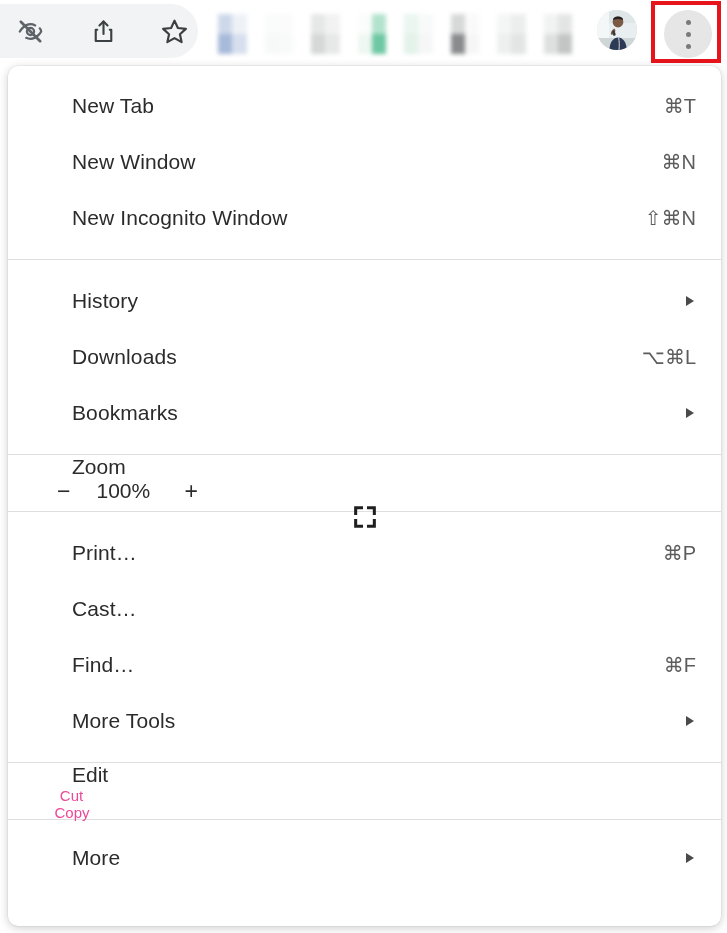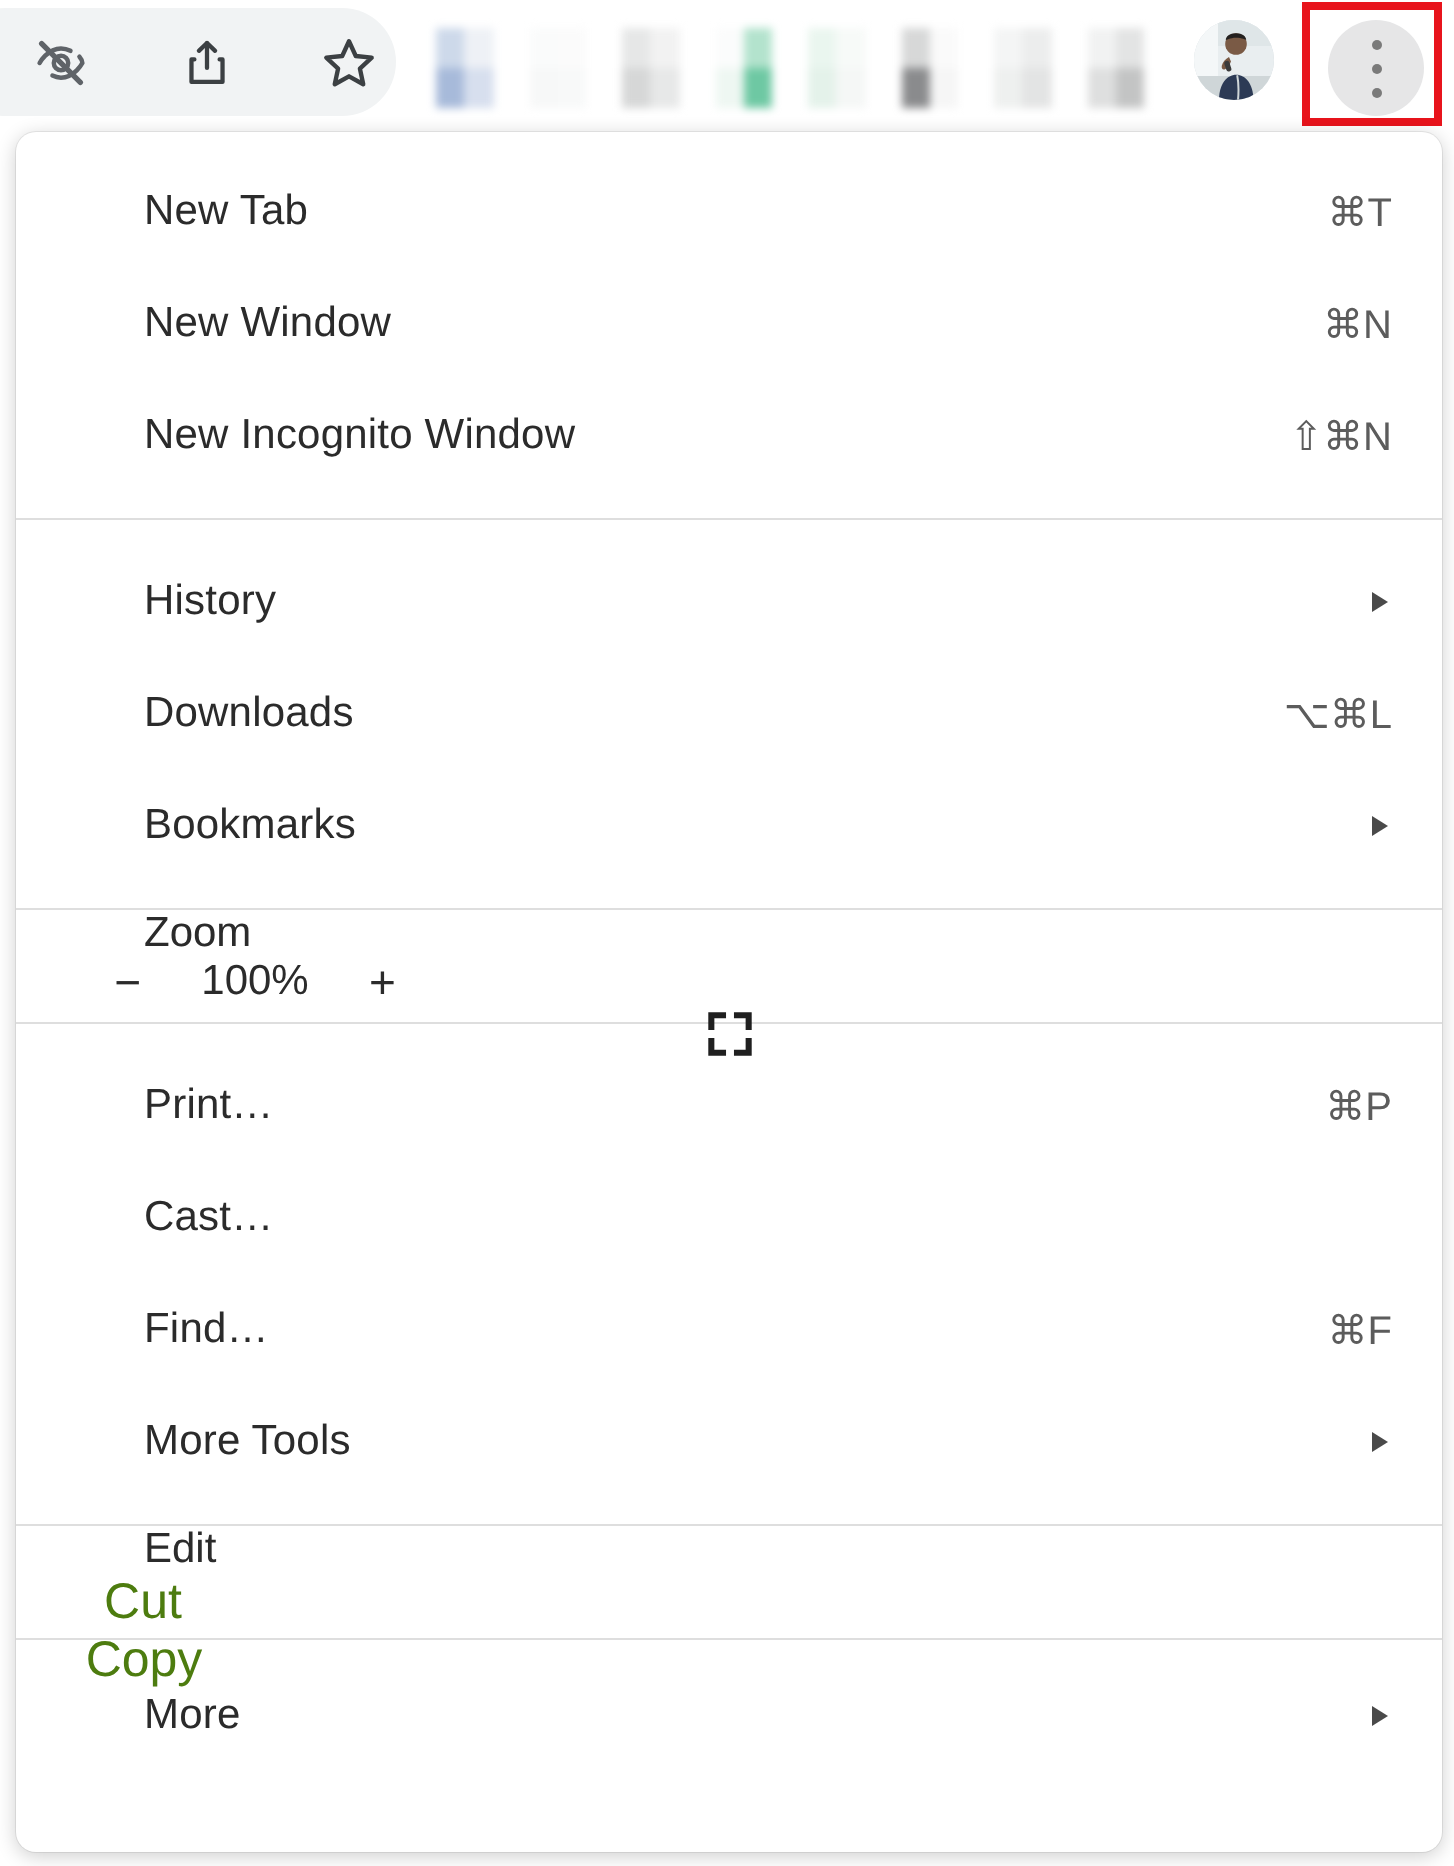--- a/index.html
+++ b/index.html
@@ -170,28 +170,28 @@
     align-items: center;
     justify-content: center;
     gap: 26px;
   }
   .zbtn {
     font-size: 23px;
     color: #2b2b2b;
     line-height: 1;
     user-select: none;
   }
-  .zval { font-size: 21px; color: #2b2b2b; min-width: 62px; text-align: center; }
+  .zval { font-size: 21px; color: #2b2b2b; min-width: 62px; text-align: left; }
   .fs-cell {
     display: flex; align-items: center; justify-content: center;
   }
 
   .edit-seg {
     display: flex; align-items: center; justify-content: center;
-    font-size: 25px; color: #4d7c0f;
+    font-size: 15px; color: #ec4899;
   }
 
   .hl-box {
     position: absolute;
     left: 34px;
     width: 668px;
     height: 52px;
     border: 4px solid #e8141c;
     box-sizing: border-box;
     pointer-events: none;

